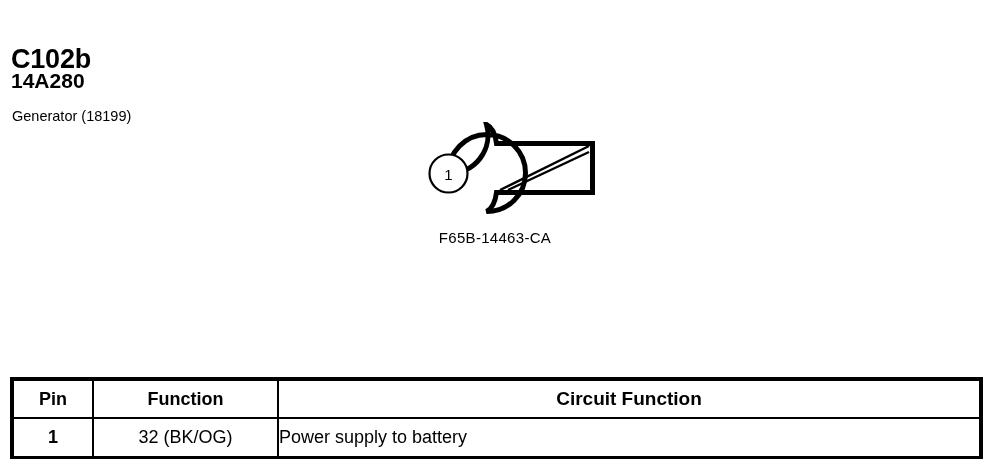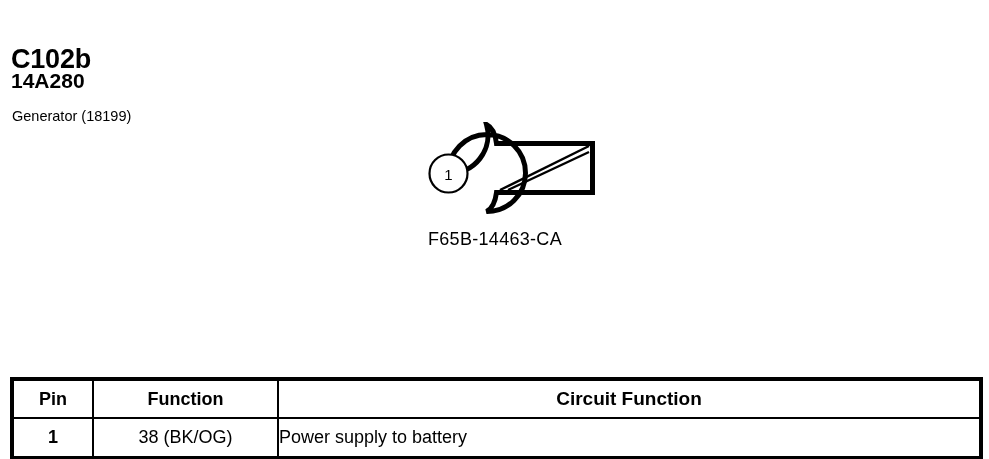--- a/index.html
+++ b/index.html
@@ -60,21 +60,21 @@
     position: absolute;
     left: 0;
     top: 0;
   }
   #terminal-part-number {
     position: absolute;
     left: 0;
     top: 107px;
     width: 220px;
     text-align: center;
-    font-size: 18px;
+    font-size: 15px;
     font-weight: normal;
     letter-spacing: 0.3px;
     white-space: nowrap;
   }
 
   
   #pin-table {
     position: absolute;
     left: 10px;
     top: 377px;
@@ -173,17 +173,17 @@
   <thead>
     <tr>
       <th>Pin</th>
       <th>Function</th>
       <th class="fn-head">Circuit Function</th>
     </tr>
   </thead>
   <tbody>
     <tr>
       <td class="cell-pin">1</td>
-      <td class="cell-circuit">38 (BK/OG)</td>
+      <td class="cell-circuit">32 (BK/OG)</td>
       <td class="cell-function">Power supply to battery</td>
     </tr>
   </tbody>
 </table>
 
 </body></html>

